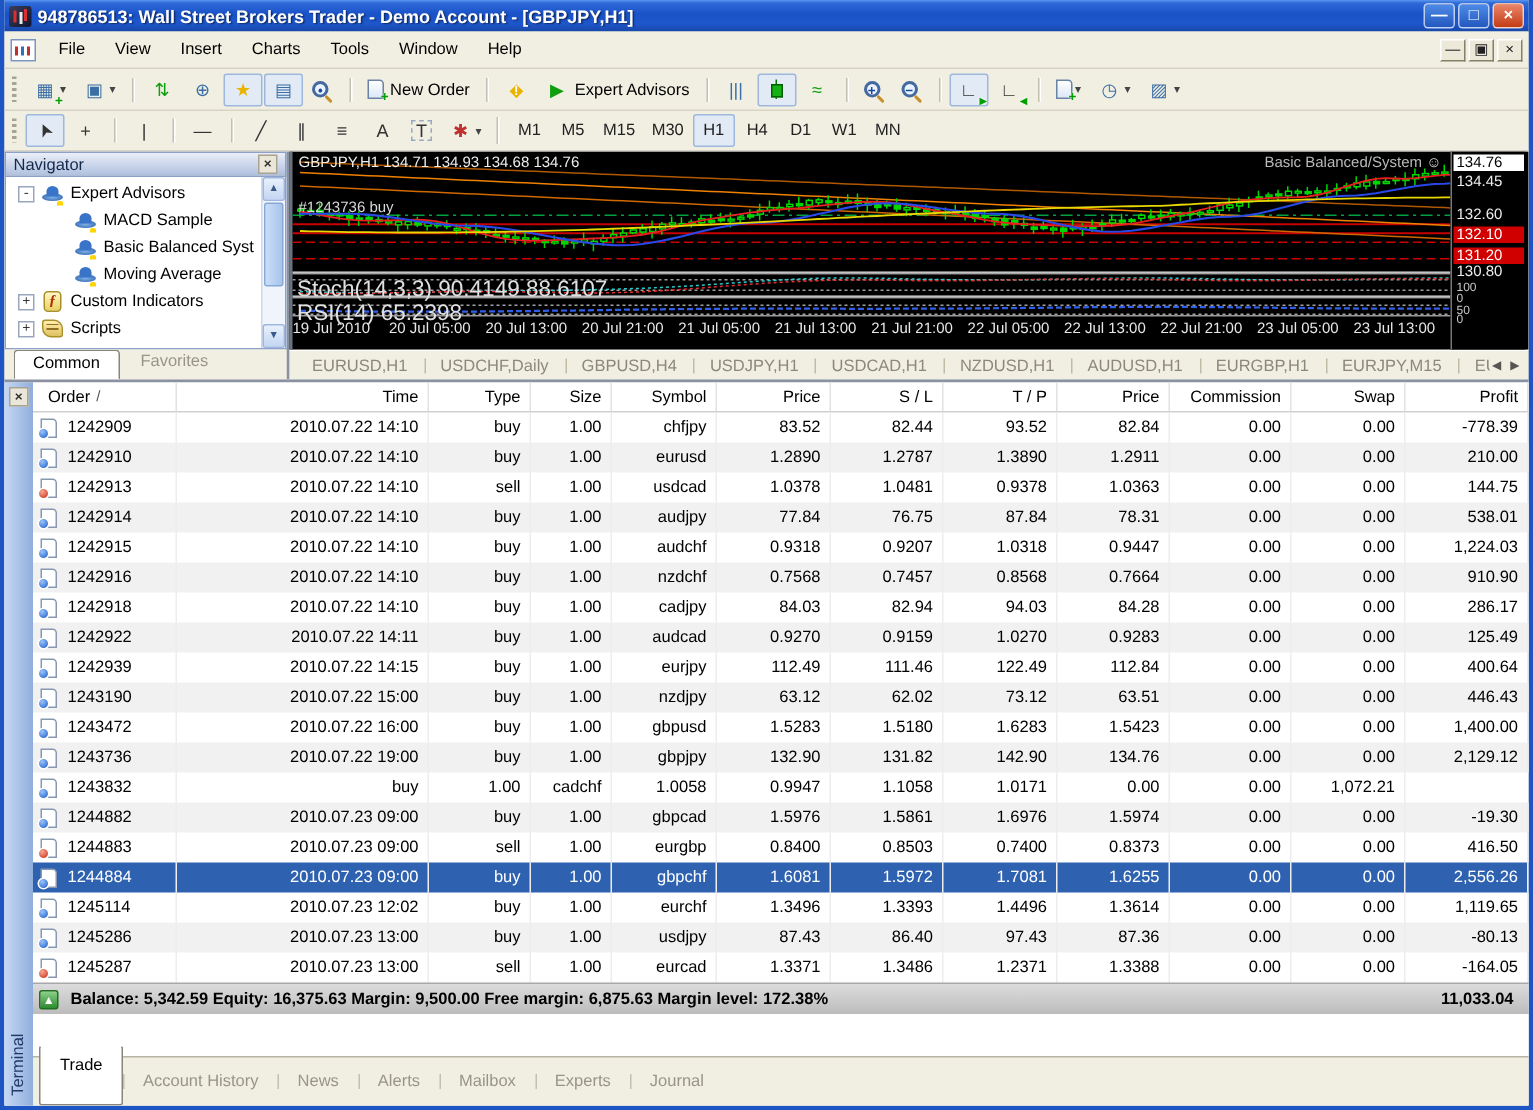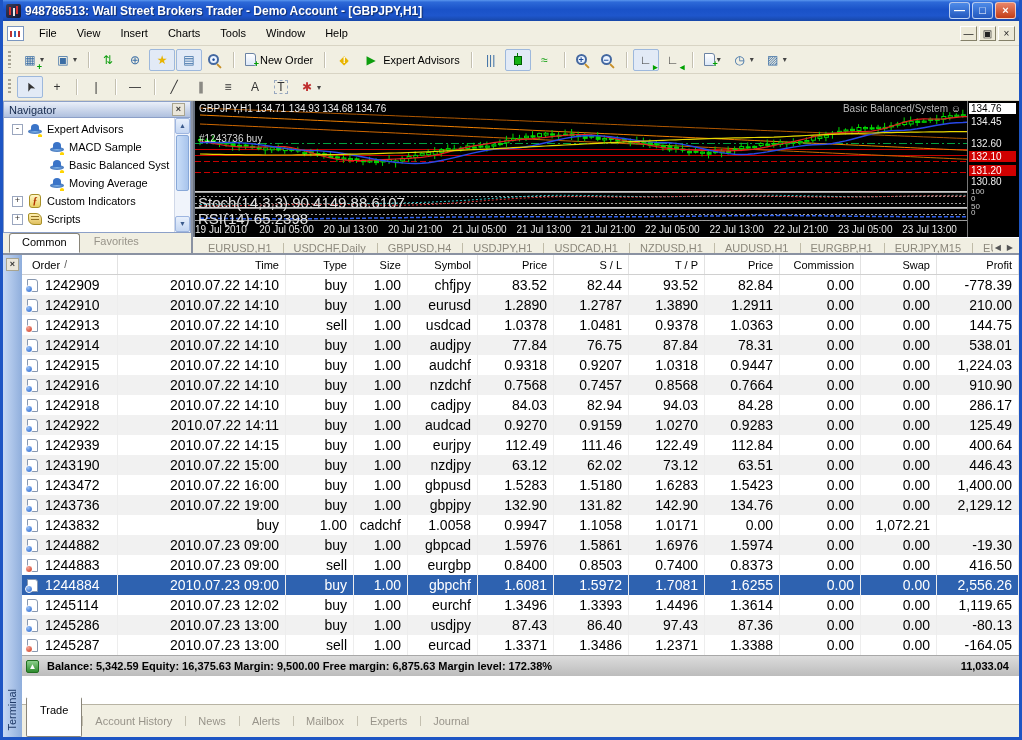--- a/index.html
+++ b/index.html
@@ -80,21 +80,21 @@
   .sc-btn.dn{margin-top:auto}
   .sc-thumb{height:56px;margin:1px;background:linear-gradient(90deg,#CADEF8,#A8C4EC);border:1px solid #88A8D8;border-radius:2px}
   .nav-tabs{flex:0 0 20px;display:flex;background:#F1EFE2;padding-left:6px;gap:2px}
   .nav-tab{padding:2px 12px 3px;font-size:11px;color:#98948A;position:relative}
   .nav-tab[data-active]{background:#fff;border:1px solid #898579;border-bottom-color:#fff;border-radius:3px 3px 0 0;color:#000}
   
   .chart-col{flex:1;display:flex;flex-direction:column;min-width:0}
   .chart-wrap{flex:0 0 132px;display:flex;background:#000;border-left:2px solid #6A7280;position:relative}
   .chart-panes{width:772px;flex:0 0 772px;position:relative}
   .pane{position:relative}
-  .pane-main{height:90px}.pane-stoch{height:14px}.pane-rsi{height:11px}
+  .pane-main{height:80px}.pane-stoch{height:14px}.pane-rsi{height:11px}
   .pane-sep{height:2px;background:linear-gradient(#E0E0E0,#8A8A8A)}
   .timeline{height:17px;display:flex;align-items:center;color:#E8E8E8;font-size:10px;border-top:1px solid #9A9A9A;overflow:hidden}
   .tl-item{flex:0 0 64.3px;white-space:nowrap}
   .ch-header{position:absolute;left:4px;top:2px;color:#EDEDED;font-size:10px;white-space:nowrap}
   .ch-ea{position:absolute;right:6px;top:2px;color:#B9B9B9;font-size:10px;white-space:nowrap}
   .smiley{color:#D8D8D8}
   .ch-order{position:absolute;left:4px;top:32px;color:#D8D8D8;font-size:10px}
   .ind-label{position:absolute;left:3px;top:1px;color:#E0E0E0;font-size:15px;white-space:nowrap}
   .price-scale{flex:0 0 50px;position:relative;border-left:1px solid #777;font-size:10px;color:#EDEDED;background:#000}
   .ps-item{position:absolute;left:3px;white-space:nowrap}
@@ -113,21 +113,21 @@
   .terminal{flex:1;display:flex;background:#fff;border-top:2px solid #8A92A2;min-height:0}
   .term-strip{flex:0 0 19px;background:linear-gradient(90deg,#C6D8F4,#8FAEDC);display:flex;flex-direction:column;align-items:center;padding:3px 0;position:relative}
   .term-close{width:13px;height:13px;background:#EAE6DA;border:1px solid #A8A490;font:bold 9px/11px "Liberation Sans",sans-serif;text-align:center;color:#333}
   .term-vlabel{position:absolute;bottom:6px;left:3px;writing-mode:vertical-rl;transform:rotate(180deg);font-size:11px;color:#1F3A68}
   .term-content{flex:1;display:flex;flex-direction:column;min-width:0}
   .thead,.trow{display:grid;grid-template-columns:96px 168px 68px 54px 70px 76px 75px 76px 75px 81px 76px minmax(0,1fr)}
   .thead{flex:0 0 20px;border-bottom:1px solid #D0D0D0;background:#fff}
   .th{display:flex;align-items:center;justify-content:flex-end;gap:4px;padding:0 6px;font-size:11px;border-right:1px solid #E2E2E2;white-space:nowrap;overflow:hidden}
   .th[data-align=left]{justify-content:flex-start;padding-left:10px}
   .sort{color:#555;font-size:10px}.sort:empty{display:none}
-  .trow{height:20px;font-size:14px}
+  .trow{height:20px;font-size:11px}
   .trow:nth-child(even){background:#F1F1F1}
   .td{display:flex;align-items:center;justify-content:flex-end;padding:0 6px;border-right:1px solid #EDEDED;white-space:nowrap;overflow:hidden}
   .td-order{justify-content:flex-start;gap:7px;padding-left:5px}
   .trow.selected,.trow.selected:nth-child(even){background:#2E62B0;color:#fff}
   .ord-ic{width:11px;height:13px;flex:0 0 11px;background:#fff;border:1px solid #8898B0;border-radius:0 3px 0 0;position:relative}
   .ord-ic::after{content:"";position:absolute;left:-3px;bottom:-2px;width:6px;height:6px;border-radius:50%;
     background:radial-gradient(circle at 35% 30%,#9CC4F8,#1A5AC8);border:1px solid #fff}
   .ord-ic[data-type=sell]::after{background:radial-gradient(circle at 35% 30%,#F8A898,#C82A10)}
   .summary{flex:0 0 21px;display:flex;align-items:center;gap:8px;background:linear-gradient(#DCDCDC,#BCBCBC);border-top:1px solid #A8A8A8;padding:0 10px 0 4px;font-weight:bold;font-size:11px}
   .sum-ic{width:13px;height:13px;flex:0 0 13px;background:linear-gradient(#8CD08C,#2E8B2E);border:1px solid #1F6F1F;border-radius:2px;color:#fff;font:bold 8px/12px "Liberation Sans",sans-serif;text-align:center}
@@ -345,20 +345,32 @@
         <div class="tb-btn" data-name="text-label-button" data-labelbox="1">
           <span class="ic" data-name="toolbar-icon" data-glyph="T" data-tint="dark"></span>
 
         </div>
 
         <div class="tb-btn" data-name="arrows-button">
           <span class="ic" data-name="toolbar-icon" data-glyph="✱" data-tint="red"></span>
 
           <span class="caret" data-name="dropdown-caret-icon">▾</span>
         </div>
+      </div>
+    <div class="tf-items">
+
+    <div class="tb-btn tf" data-name="timeframe-button">M1</div>
+        <div class="tb-btn tf" data-name="timeframe-button">M5</div>
+        <div class="tb-btn tf" data-name="timeframe-button">M15</div>
+        <div class="tb-btn tf" data-name="timeframe-button">M30</div>
+        <div class="tb-btn tf pressed" data-name="timeframe-button">H1</div>
+        <div class="tb-btn tf" data-name="timeframe-button">H4</div>
+        <div class="tb-btn tf" data-name="timeframe-button">D1</div>
+        <div class="tb-btn tf" data-name="timeframe-button">W1</div>
+        <div class="tb-btn tf" data-name="timeframe-button">MN</div>
       </div>
   </div>
 
   <div class="main-area" data-name="mdi-client-area">
 
     <div class="navigator" data-name="navigator-panel">
       <div class="nav-title" data-name="navigator-titlebar">
         <span data-name="navigator-title">Navigator</span>
         <span class="nav-close" data-name="navigator-close-button">×</span>
       </div>

